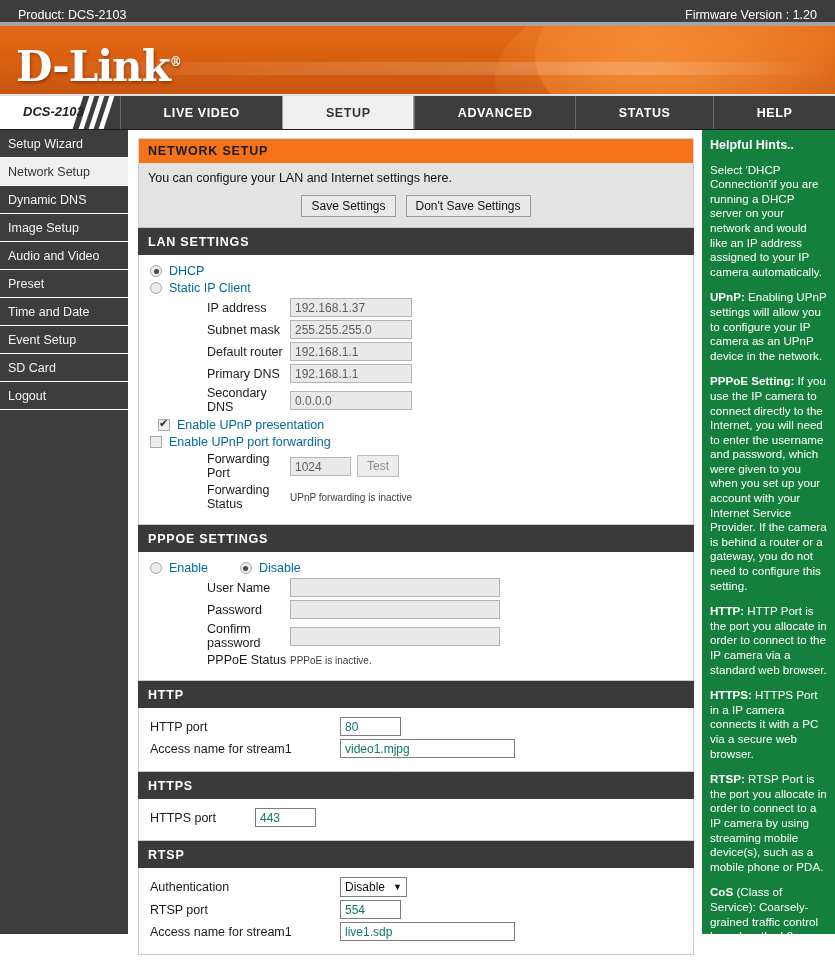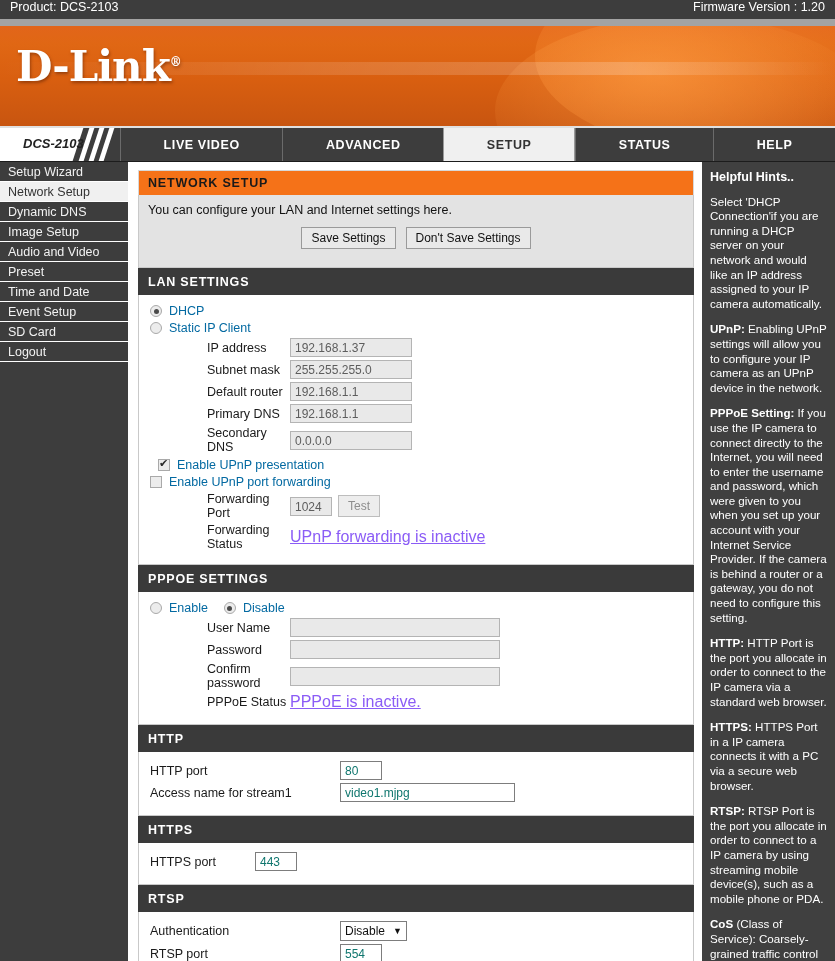--- a/index.html
+++ b/index.html
@@ -16,31 +16,31 @@
     overflow: hidden;
     position: relative;
   }
 
   
   .topbar {
     height: 26px;
     background: #3d3d3d;
     color: #ffffff;
     display: flex;
-    align-items: flex-start;
+    align-items: flex-end;
     justify-content: space-between;
-    padding: 0 10px;
-    font-size: 12.5px;
-    box-sizing: border-box;
-    border-bottom: 7px solid #a3a3a3;
+    padding: 0 18px;
+    font-size: 12.5px;
+    box-sizing: border-box;
+    border-bottom: 4px solid #a3a3a3;
   }
 
   
   .banner {
-    height: 100px;
+    height: 68px;
     position: relative;
     overflow: hidden;
     background: linear-gradient(180deg,#e2651a 0%, #e06714 18%, #d95f10 52%, #c85510 100%);
   }
   .banner .swoosh1 {
     position: absolute;
     right: -120px; top: -70px;
     width: 420px; height: 200px;
     border-radius: 50%;
     background: radial-gradient(ellipse at 30% 60%, rgba(255,150,60,.55), rgba(255,140,50,0) 68%);
@@ -146,21 +146,21 @@
 
   
   .sidebar {
     width: 130px;
     flex: 0 0 130px;
     background: #3d3d3d;
     border-right: 2px solid #ffffff;
     box-sizing: border-box;
   }
   .side-item {
-    height: 20px;
+    height: 28px;
     display: flex;
     align-items: center;
     padding-left: 8px;
     color: #f2f2f2;
     font-size: 12.5px;
     border-bottom: 1px solid #ffffff;
     box-sizing: border-box;
   }
   .side-item.active {
     background: #f0f0f0;
@@ -189,21 +189,21 @@
     color: #ffffff;
     font-weight: bold;
     font-size: 12.5px;
     letter-spacing: .8px;
     padding: 6px 9px;
     border: 1px solid #3a3a3a;
     border-bottom: none;
   }
   .panel-body {
     background: #e3e3e3;
-    padding: 8px 9px 18px;
+    padding: 8px 9px 10px;
     border: 1px solid #c9c9c9;
     border-top: none;
   }
   .panel-body.white {
     background: #ffffff;
     padding: 9px 9px 10px 11px;
   }
   .intro-text {
     font-size: 12.5px;
     color: #111;
@@ -257,21 +257,21 @@
   }
   .checkbox.on::after {
     content: "\2714";
     position: absolute;
     left: 0px; top: -3px;
     font-size: 11px;
     line-height: 12px;
     color: #2b2b2b;
   }
   .opt-label { color: #0369a1; }
-  .opt-label.sp { margin-right: 16px; }
+  .opt-label.sp { margin-right: 32px; }
 
   .field-row {
     display: flex;
     align-items: center;
     margin-bottom: 3px;
     font-size: 12.5px;
   }
   .field-label {
     width: 140px;
     flex: 0 0 140px;
@@ -291,27 +291,26 @@
     box-sizing: border-box;
     height: 19px;
     line-height: 15px;
   }
   .txtbox.active {
     background: #ffffff;
     color: #0f766e;
     border: 1px solid #7d7d7d;
   }
   .w105 { width: 122px; }
-  .w55 { width: 42px; }
+  .w55 { width: 61px; }
   .w175 { width: 175px; }
   .w210 { width: 210px; }
   .status-text {
-    color: #8b5cf6;
-    font-size: 16px;
-    text-decoration: underline;
+    color: #404040;
+    font-size: 10px;
   }
   .sel {
     border: 1px solid #7d7d7d;
     background: #ffffff;
     font-family: "Liberation Sans", sans-serif;
     font-size: 12px;
     height: 20px;
     line-height: 16px;
     padding: 1px 4px;
     display: inline-flex;
@@ -319,21 +318,21 @@
     gap: 8px;
     color: #111;
     box-sizing: border-box;
   }
   .sel .arrow { font-size: 9px; }
 
   
   .hints {
     width: 135px;
     flex: 0 0 135px;
-    background: #404040;
+    background: #15803d;
     color: #ffffff;
     padding: 6px 8px 0 8px;
     box-sizing: border-box;
     font-size: 11.6px;
     line-height: 14.6px;
     overflow: hidden;
     border-left: 2px solid #ffffff;
   }
   .hints h4 {
     margin: 2px 0 10px 0;
@@ -362,22 +361,22 @@
 
 <div class="navbar">
   <div class="model-tag">
     <div class="plate"></div>
     <div class="slash s1"></div>
     <div class="slash s2"></div>
     <div class="slash s3"></div>
     <div class="label">DCS-2103</div>
   </div>
   <div class="navtab">LIVE VIDEO</div>
+  <div class="navtab active">SETUP</div>
   <div class="navtab">ADVANCED</div>
-  <div class="navtab active">SETUP</div>
   <div class="navtab">STATUS</div>
   <div class="navtab">HELP</div>
 </div>
 
 <div class="page">
 
   <div class="sidebar">
     <div class="side-item">Setup Wizard</div>
     <div class="side-item active">Network Setup</div>
     <div class="side-item">Dynamic DNS</div>

